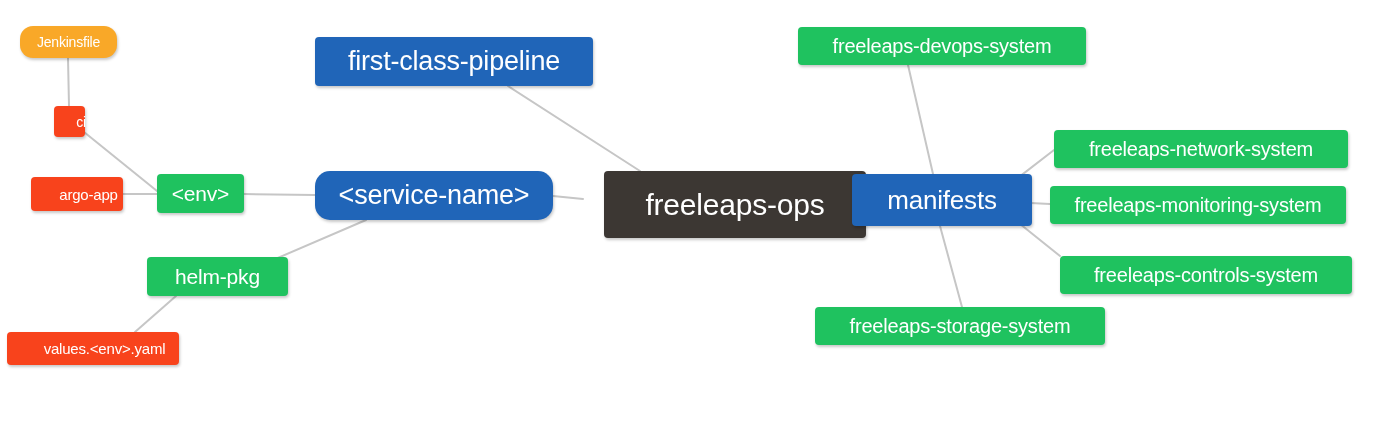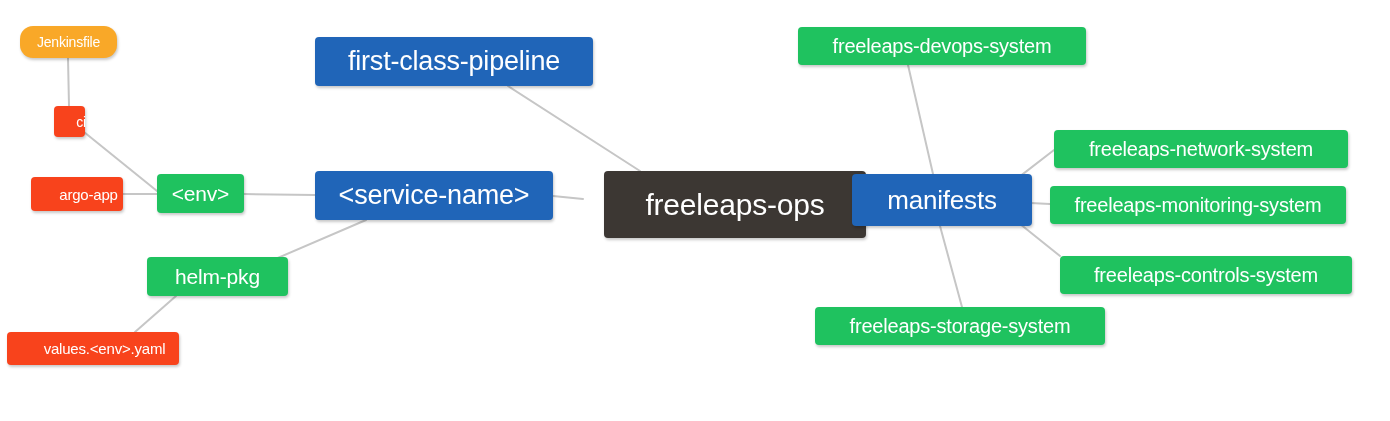--- a/index.html
+++ b/index.html
@@ -88,21 +88,21 @@
       </div>
       <div class="node c-green" style="left: 147px; top: 257px; width: 141px; height: 39px; font-size: 21px;">
         <span class="node-label">helm-pkg</span>
       </div>
       <div class="node c-red" style="left: 7px; top: 332px; width: 172px; height: 33px; font-size: 15px;">
         <span class="node-label">values.&lt;env&gt;.yaml</span>
       </div>
       <div class="node c-blue" style="left: 315px; top: 37px; width: 278px; height: 49px; font-size: 27px;">
         <span class="node-label">first-class-pipeline</span>
       </div>
-      <div class="node c-blue" style="left: 315px; top: 171px; width: 238px; height: 49px; font-size: 27px;">
+      <div class="node c-blue" style="left: 315px; top: 171px; width: 238px; height: 49px; font-size: 27px; border-radius: 15px;">
         <span class="node-label">&lt;service-name&gt;</span>
       </div>
       <div class="node c-dark" style="left: 583px; top: 171px; width: 262px; height: 67px; font-size: 30px;">
         <span class="node-label">freeleaps-ops</span>
       </div>
       <div class="node c-blue" style="left: 852px; top: 174px; width: 180px; height: 52px; font-size: 26px;">
         <span class="node-label">manifests</span>
       </div>
       <div class="node c-green" style="left: 798px; top: 27px; width: 288px; height: 38px; font-size: 20px;">
         <span class="node-label">freeleaps-devops-system</span>

